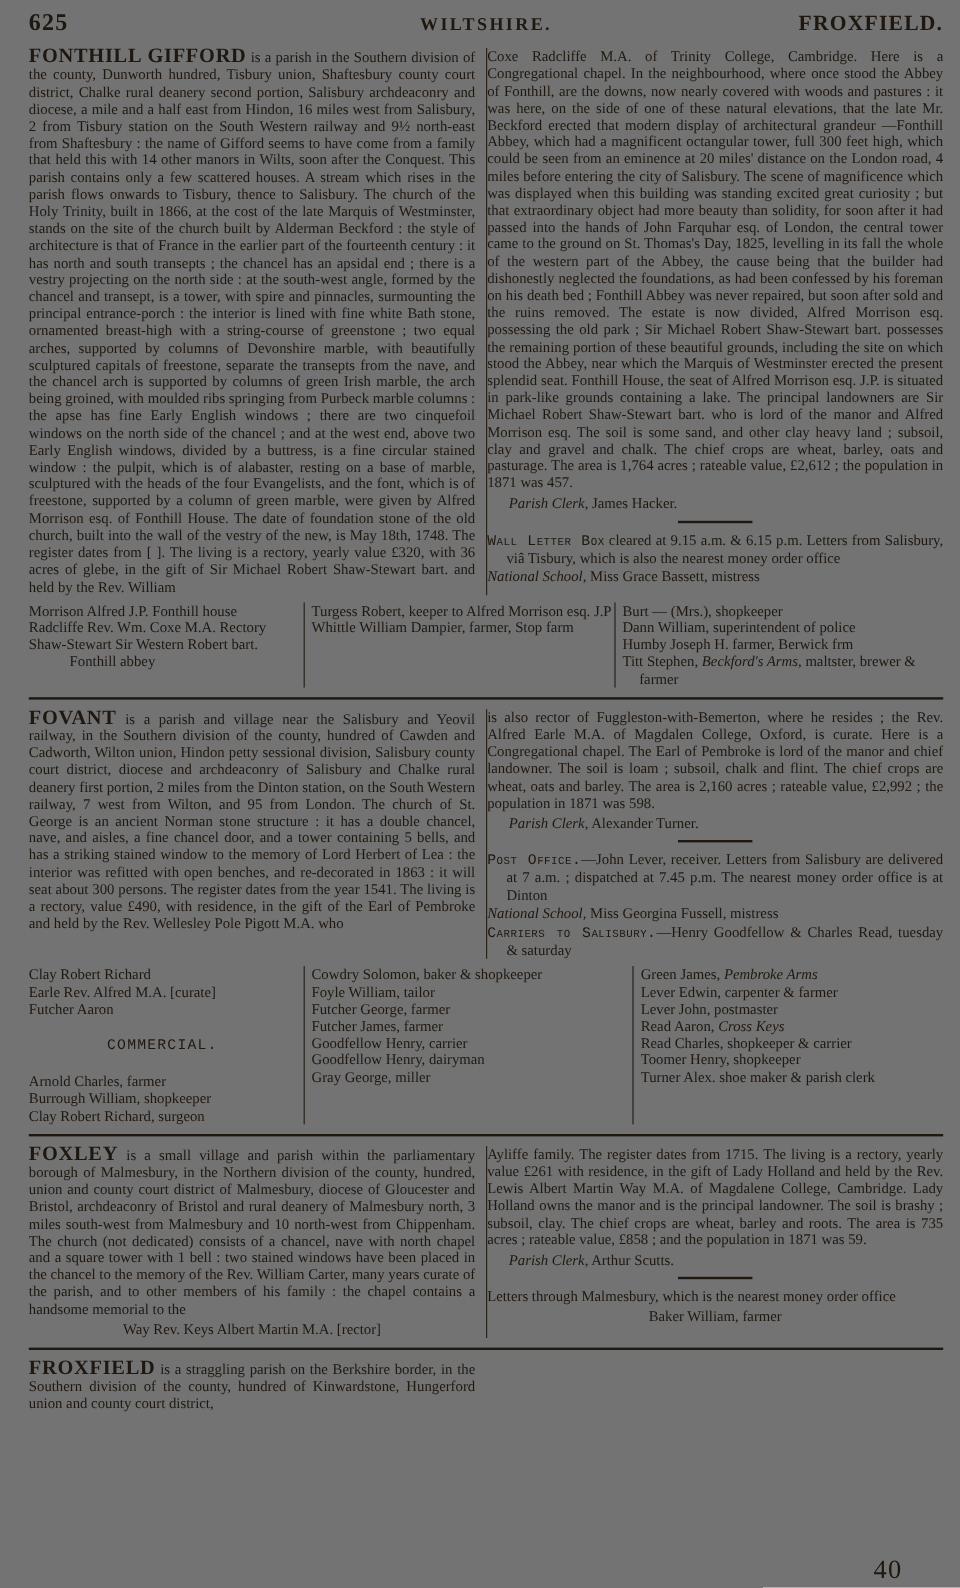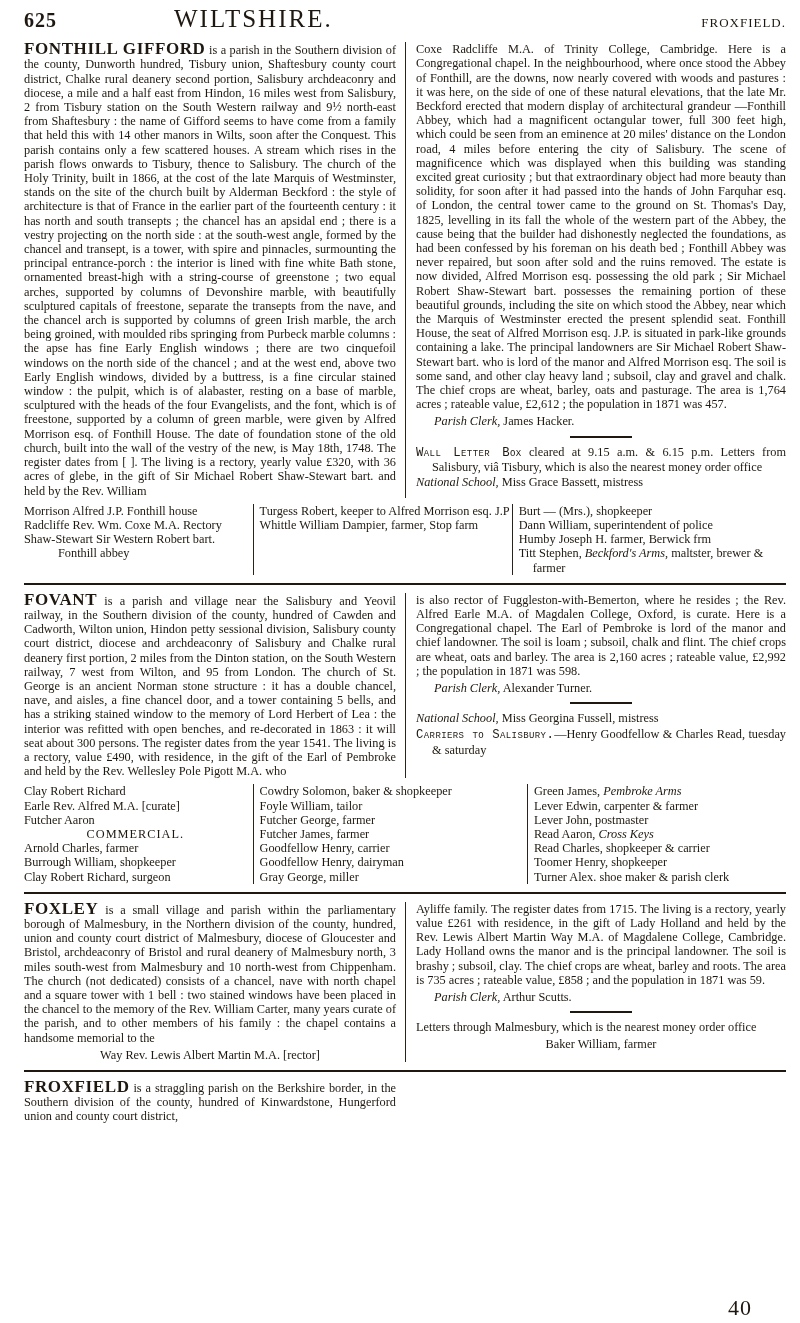--- a/index.html
+++ b/index.html
@@ -1,55 +1,55 @@
 <!DOCTYPE html>
 <html><head>
 <meta charset="utf-8">
 <style>
   html,body { margin:0; padding:0; background:#dedcd5; }
   .paper {
     position:relative; width:800px; height:1323px; margin:0 auto;
-    background:#ffffff; color:#1f1810; overflow:hidden; box-sizing:border-box;
+    background:#737373; color:#1f1810; overflow:hidden; box-sizing:border-box;
     font-family:"Liberation Serif","DejaVu Serif",serif;
     font-size:12.3px; line-height:14.2px;
   }
   .inner { padding:10px 14px 0 24px; }
 
   
   .pagehead { display:flex; align-items:baseline; margin:2px 0 12px 0; }
   .pnum  { width:150px; font-size:20px; font-weight:bold; letter-spacing:1px; }
-  .ptitle{ flex:1; font-size:25px; font-weight:normal; letter-spacing:2px; }
-  .phead { width:150px; text-align:right; font-size:13px; font-weight:normal; letter-spacing:1px; }
+  .ptitle{ flex:1; text-align:center; font-size:15px; font-weight:bold; letter-spacing:2px; }
+  .phead { width:150px; text-align:right; font-size:18px; font-weight:bold; letter-spacing:1px; }
 
   
   .twocol { display:flex; }
   .tcol { width:50%; box-sizing:border-box; }
   .tcol.l { padding-right:9px; }
-  .tcol.r { border-left:1px solid #2a231b; padding-left:10px; }
+  .tcol.r { border-left:1px solid #2a231b; }
 
   .para { margin:0; text-align:justify; }
   .lead { font-weight:bold; font-size:17px; letter-spacing:0.6px; }
   em { font-style:italic; }
   .pclerk { margin:3px 0 0 18px; }
   .hang { margin:2px 0 0; padding-left:16px; text-indent:-16px; text-align:justify; }
   .noindent { margin:1px 0 0; }
   .sc { font-variant-caps:small-caps; letter-spacing:0.4px;font-family:Liberation Mono, monospace; }
 
   .shortrule { width:62px; border-top:2px solid #1f1810; margin:7px auto; }
   .secrule { border-top:2px solid #1f1810; margin:8px 0; }
 
   
   .dir3 { display:flex; margin-top:6px; }
   .dcol { box-sizing:border-box; }
   .dcol.c1 { width:30%; padding-right:6px; }
   .dcol.c2 { width:36%; border-left:1px solid #2a231b; padding:0 6px; }
   .dcol.c3 { width:34%; border-left:1px solid #2a231b; padding-left:6px; }
   .ditem { padding-left:14px; text-indent:-14px; }
   .ditem.cont { padding-left:34px; text-indent:0; }
-  .commercial { text-align:center; letter-spacing:1px; margin:0; }
+  .commercial { text-align:center; letter-spacing:1px; margin:16px;font-family:Liberation Mono, monospace; }
   .center { text-align:center; margin:3px 0 0; }
 
   .pagefoot { position:absolute; right:48px; bottom:8px; font-size:22px; letter-spacing:1px; }
 </style>
 </head>
 <body>
 
 <div class="paper">
   <div class="inner">
 
@@ -96,20 +96,21 @@
 
     <section>
       <div class="twocol">
         <div class="tcol l">
           <p class="para"><span class="lead">FOVANT</span><span> is a parish and village near the Salisbury and Yeovil railway, in the Southern division of the county, hundred of Cawden and Cadworth, Wilton union, Hindon petty sessional division, Salisbury county court district, diocese and archdeaconry of Salisbury and Chalke rural deanery first portion, 2 miles from the Dinton station, on the South Western railway, 7 west from Wilton, and 95 from London. The church of St. George is an ancient Norman stone structure : it has a double chancel, nave, and aisles, a fine chancel door, and a tower containing 5 bells, and has a striking stained window to the memory of Lord Herbert of Lea : the interior was refitted with open benches, and re-decorated in 1863 : it will seat about 300 persons. The register dates from the year 1541. The living is a rectory, value £490, with residence, in the gift of the Earl of Pembroke and held by the Rev. Wellesley Pole Pigott M.A. who</span></p>
         </div>
         <div class="tcol r">
           <p class="para">is also rector of Fuggleston-with-Bemerton, where he resides ; the Rev. Alfred Earle M.A. of Magdalen College, Oxford, is curate. Here is a Congregational chapel. The Earl of Pembroke is lord of the manor and chief landowner. The soil is loam ; subsoil, chalk and flint. The chief crops are wheat, oats and barley. The area is 2,160 acres ; rateable value, £2,992 ; the population in 1871 was 598.</p>
           <p class="pclerk"><em>Parish Clerk,</em><span> Alexander Turner.</span></p>
           <div class="shortrule"></div>
+          <p class="hang"><span class="sc">Post Office.</span><span>—John Lever, receiver. Letters from Salisbury are delivered at 7 a.m. ; dispatched at 7.45 p.m. The nearest money order office is at Dinton</span></p>
           <p class="noindent"><em>National School,</em><span> Miss Georgina Fussell, mistress</span></p>
           <p class="hang"><span class="sc">Carriers to Salisbury.</span><span>—Henry Goodfellow &amp; Charles Read, tuesday &amp; saturday</span></p>
         </div>
       </div>
       <div class="dir3">
         <div class="dcol c1">
           <div class="ditem"><span>Clay Robert Richard</span></div>
           <div class="ditem"><span>Earle Rev. Alfred M.A. [curate]</span></div>
           <div class="ditem"><span>Futcher Aaron</span></div>
           <div class="commercial">COMMERCIAL.</div>
@@ -137,21 +138,21 @@
         </div>
       </div>
     </section>
 
     <div class="secrule"></div>
 
     <section>
       <div class="twocol">
         <div class="tcol l">
           <p class="para"><span class="lead">FOXLEY</span><span> is a small village and parish within the parliamentary borough of Malmesbury, in the Northern division of the county, hundred, union and county court district of Malmesbury, diocese of Gloucester and Bristol, archdeaconry of Bristol and rural deanery of Malmesbury north, 3 miles south-west from Malmesbury and 10 north-west from Chippenham. The church (not dedicated) consists of a chancel, nave with north chapel and a square tower with 1 bell : two stained windows have been placed in the chancel to the memory of the Rev. William Carter, many years curate of the parish, and to other members of his family : the chapel contains a handsome memorial to the</span></p>
-          <p class="center">Way Rev. Lewis Albert Martin M.A. [rector]</p>
+          <p class="center">Way Rev. Keys Albert Martin M.A. [rector]</p>
         </div>
         <div class="tcol r">
           <p class="para">Ayliffe family. The register dates from 1715. The living is a rectory, yearly value £261 with residence, in the gift of Lady Holland and held by the Rev. Lewis Albert Martin Way M.A. of Magdalene College, Cambridge. Lady Holland owns the manor and is the principal landowner. The soil is brashy ; subsoil, clay. The chief crops are wheat, barley and roots. The area is 735 acres ; rateable value, £858 ; and the population in 1871 was 59.</p>
           <p class="pclerk"><em>Parish Clerk,</em><span> Arthur Scutts.</span></p>
           <div class="shortrule"></div>
           <p class="hang">Letters through Malmesbury, which is the nearest money order office</p>
           <p class="center">Baker William, farmer</p>
         </div>
       </div>
     </section>

